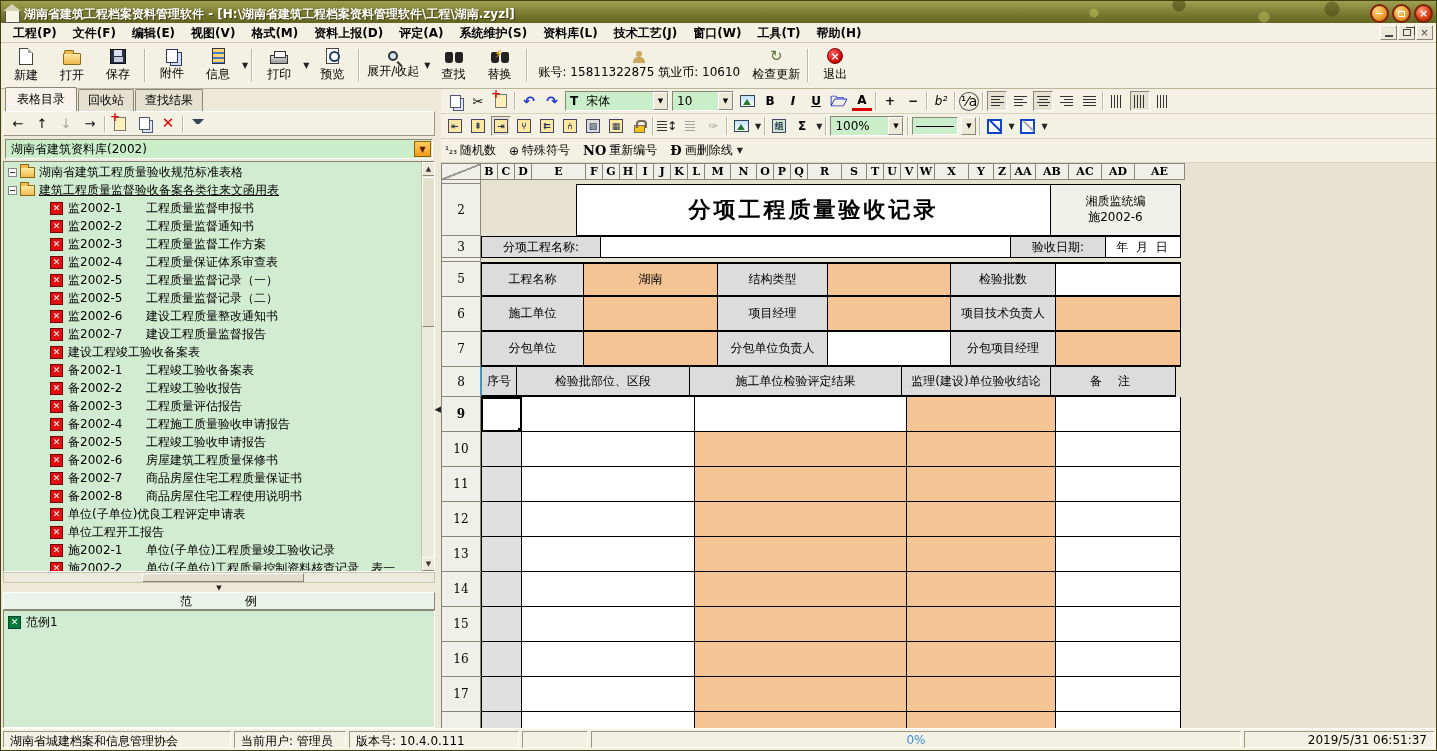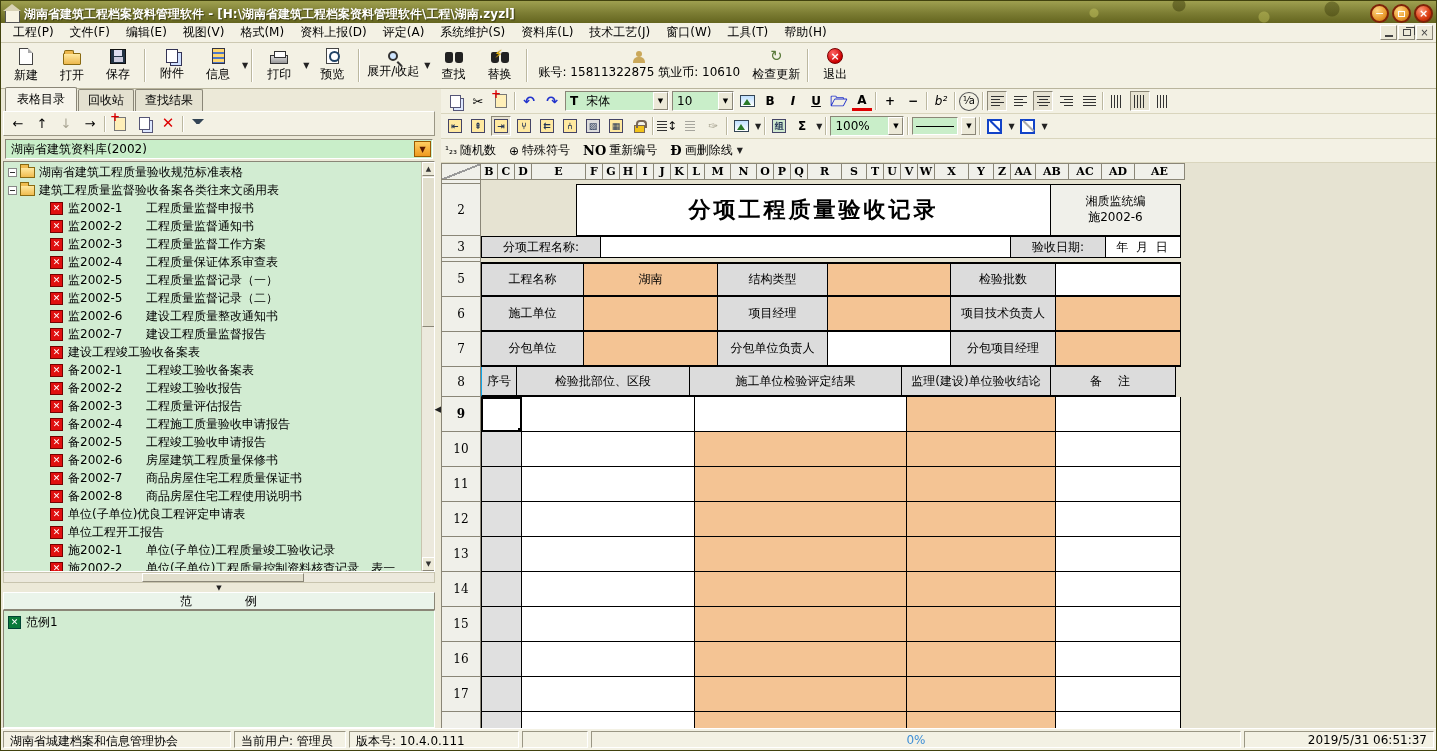--- a/index.html
+++ b/index.html
@@ -25,21 +25,21 @@
   .title-text{flex:1;font-size:12px;font-weight:bold;text-shadow:1px 1px 1px #3c3c10;white-space:nowrap;overflow:hidden;}
   .winbtn{width:19px;height:19px;border-radius:50%;margin-left:3px;border:2px solid #7e2208;z-index:2;
     display:flex;align-items:center;justify-content:center;font-size:11px;font-weight:bold;color:#fff;line-height:1;}
   .winbtn.min,.winbtn.max{background:radial-gradient(circle at 35% 30%, #ffd684, #e89a2e 60%, #b56508);color:#fff;}
   .winbtn.close{background:radial-gradient(circle at 35% 30%, #ff9d7d, #d83a10 60%, #9c1c02);}
   .winbtn .sq{width:7px;height:6px;border:1px solid #fff;display:block;}
 
   
   .menubar{position:absolute;left:0;top:22px;right:0;height:20px;background:#f3f1e4;
     border-bottom:1px solid #cdc9b2;display:flex;align-items:center;padding-left:4px;}
-  .menu-items{display:flex;height:100%;align-items:center;}
+  .menu-items{display:flex;height:100%;font-weight:bold;}
   .menu-item{padding:2px 8px;cursor:default;}
   .mdi-controls{margin-left:auto;display:flex;gap:1px;padding-right:3px;}
   .mdi-btn{width:17px;height:15px;background:#ece9d8;border:1px solid;border-color:#fff #8a8677 #8a8677 #fff;
     display:flex;align-items:center;justify-content:center;font-size:10px;line-height:1;color:#444;}
   .mdi-btn .bar{width:8px;height:2px;background:#444;margin-top:7px;}
   .mdi-btn .dbl{width:8px;height:7px;border:1px solid #444;position:relative;}
   .mdi-btn .dbl::before{content:"";position:absolute;left:2px;top:-3px;width:8px;height:7px;border:1px solid #444;border-left:none;border-bottom:none;}
 
   
   .toolbar{position:absolute;left:0;top:42px;right:0;height:46px;background:#f3f1e4;
@@ -109,21 +109,21 @@
   .libcombo{height:20px;flex:none;margin:3px 2px 2px;border:1px solid;border-color:#8a8677 #fff #fff #8a8677;
     background:#c9eec9;display:flex;align-items:center;}
   .libcombo .text{flex:1;padding:1px 5px;white-space:nowrap;overflow:hidden;}
   .libcombo .btn{width:17px;height:16px;margin-right:1px;background:linear-gradient(#ffcf62,#ef9a1e);
     border:1px solid #9a5a00;display:flex;align-items:center;justify-content:center;font-size:8px;color:#5a1a00;}
 
   
   .tree{flex:1;background:#d2ecd2;border:1px solid;border-color:#8a8677 #fff #fff #8a8677;
     position:relative;overflow:hidden;padding-top:1px;}
   .titem{height:18px;display:flex;align-items:center;white-space:nowrap;padding-left:4px;}
-  .titem.lv1{}
+  .titem.lv1{text-decoration:underline;}
   .titem.leaf{padding-left:46px;}
   .ebox{width:9px;height:9px;background:#fff;border:1px solid #888;position:relative;margin-right:3px;flex:none;}
   .ebox::after{content:"";position:absolute;left:1px;top:3px;width:5px;height:1px;background:#333;}
   .tfolder{width:15px;height:11px;background:linear-gradient(#ffe9a0,#f0bc50);border:1px solid #8a6a12;position:relative;margin-right:4px;flex:none;}
   .tfolder::before{content:"";position:absolute;left:-1px;top:-4px;width:7px;height:3px;background:#f0bc50;border:1px solid #8a6a12;border-bottom:none;}
   .xlred{width:13px;height:13px;background:#e01010;border:1px solid #700;color:#fff;font-size:9px;font-weight:bold;
     display:flex;align-items:center;justify-content:center;margin-right:5px;flex:none;line-height:1;}
   .xlgreen{width:13px;height:13px;background:#0a7a3a;border:1px solid #043;color:#fff;font-size:9px;font-weight:bold;
     display:flex;align-items:center;justify-content:center;margin-right:5px;flex:none;line-height:1;}
   .tcode{width:78px;flex:none;}
@@ -599,21 +599,21 @@
         <span class="fbtn">
             <span class="i-undo">🗁</span>
           </span>
         <span class="fbtn" style="font-weight:bold;border-bottom:3px solid #d00">A</span>
         <span class="fsep"></span>
         <span class="fbtn" style="font-weight:bold">+</span>
         <span class="fbtn" style="font-weight:bold">−</span>
         <span class="fsep"></span>
         <span class="fbtn" style="font-style:italic">b²</span>
         <span class="fsep"></span>
-        <span class="fbtn" style="border:1px solid #555;border-radius:50%;font-size:10px;width:19px;height:19px">⅟a</span>
+        <span class="fbtn" style="border:1px solid #555;border-radius:50%;font-size:14px;width:19px;height:19px">⅟a</span>
         <span class="fsep"></span>
         <span class="fbtn pressed">
             <span class="alines short"></span>
           </span>
         <span class="fbtn">
             <span class="alines short"></span>
           </span>
         <span class="fbtn pressed">
             <span class="alines center"></span>
           </span>

